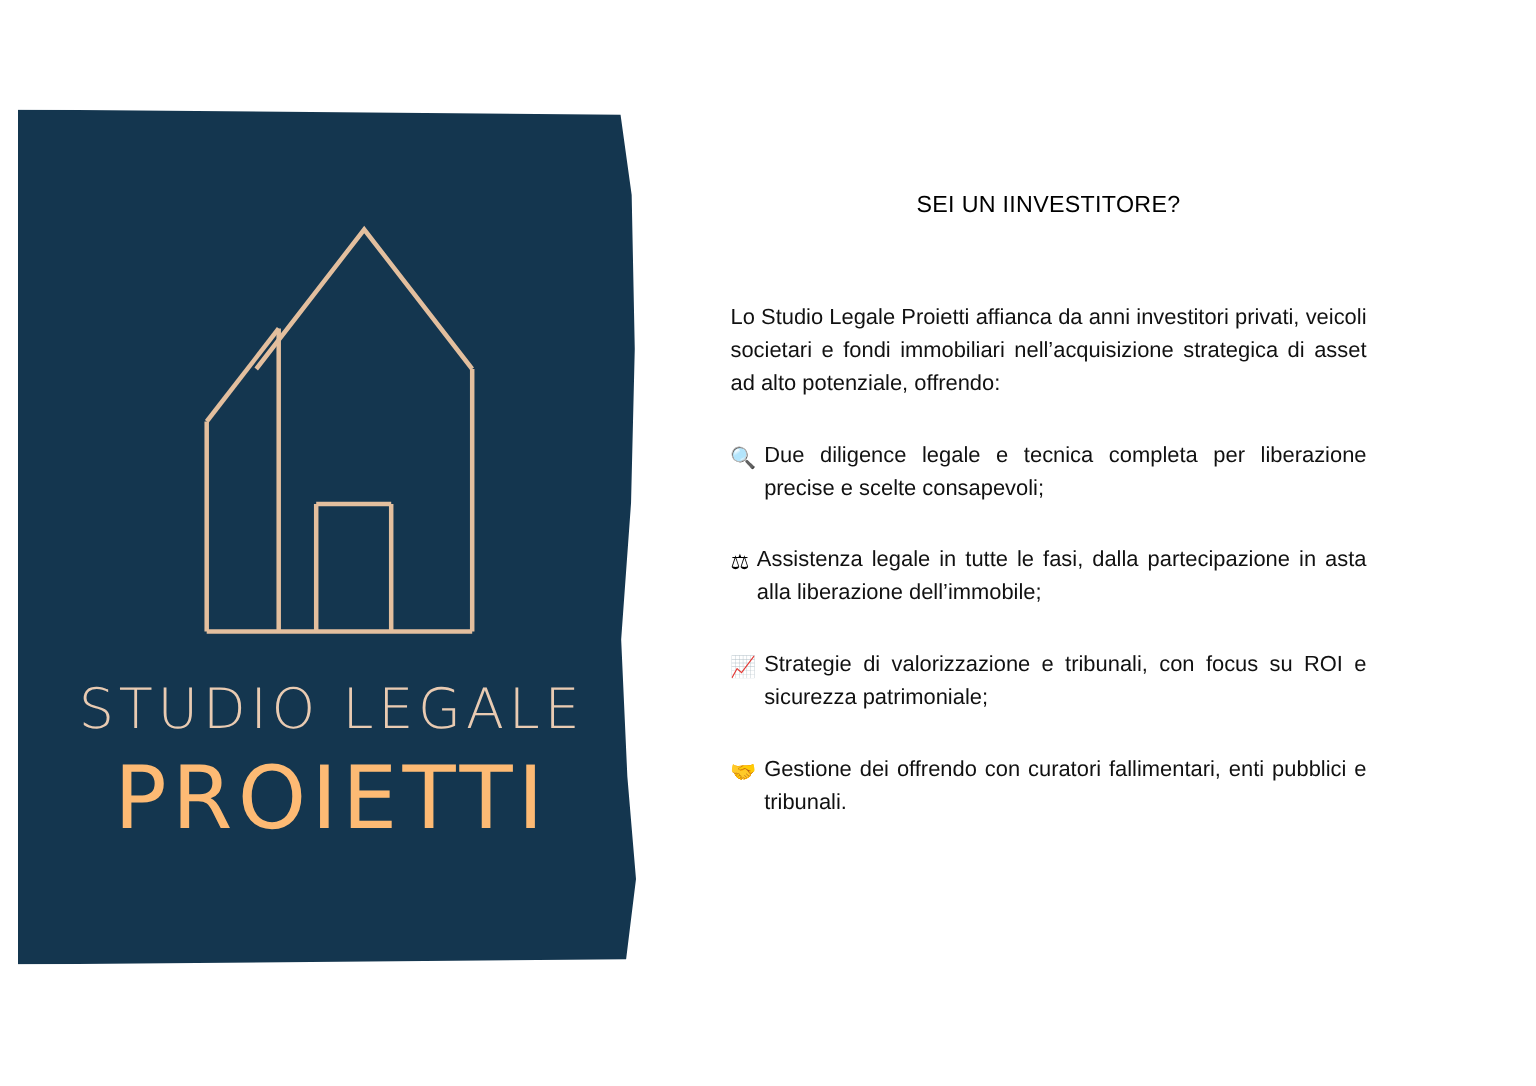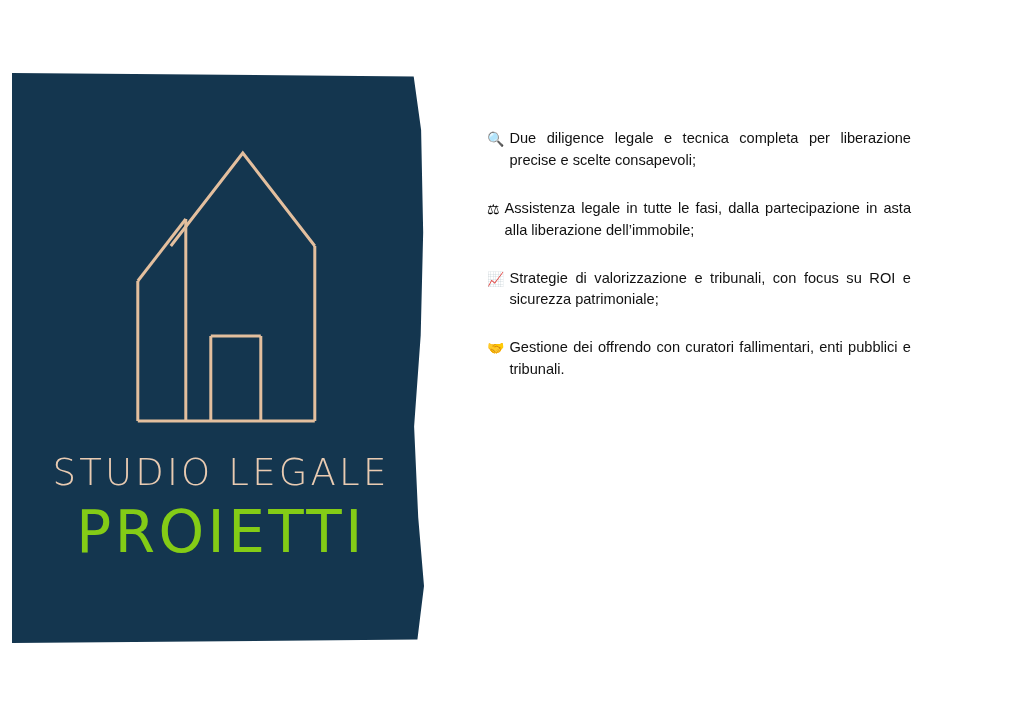--- a/index.html
+++ b/index.html
@@ -64,21 +64,21 @@
     color: #e9cbb2;
     padding-left: 6px;
   }
   .logo-line2 {
     font-family: "DejaVu Sans", sans-serif;
     font-size: 58px;
     letter-spacing: 3.5px;
     font-weight: 400;
     line-height: 1.15;
     margin-top: 4px;
-    color: #84cc16;
+    color: #fdba74;
     padding-left: 6px;
   }
 
   
   .content {
     position: absolute;
     left: 487px;
     top: 128px;
     width: 424px;
   }
@@ -150,21 +150,23 @@
       <div class="logo-text">
         <div class="logo-line1">STUDIO LEGALE</div>
         <div class="logo-line2">PROIETTI</div>
       </div>
 
     </div>
   </div>
 
   <div class="content">
 
+    <h1 class="doc-title">SEI UN IINVESTITORE?</h1>
 
+    <p class="para">Lo Studio Legale Proietti affianca da anni investitori privati, veicoli societari e fondi immobiliari nell’acquisizione strategica di asset ad alto potenziale, offrendo:</p>
 
     <div class="bullet-row">
       <span class="bullet-icon">🔍</span>
       <span class="bullet-text">Due diligence legale e tecnica completa per liberazione precise e scelte consapevoli;</span>
     </div>
 
     <div class="bullet-row">
       <span class="bullet-icon">⚖</span>
       <span class="bullet-text">Assistenza legale in tutte le fasi, dalla partecipazione in asta alla liberazione dell’immobile;</span>
     </div>

